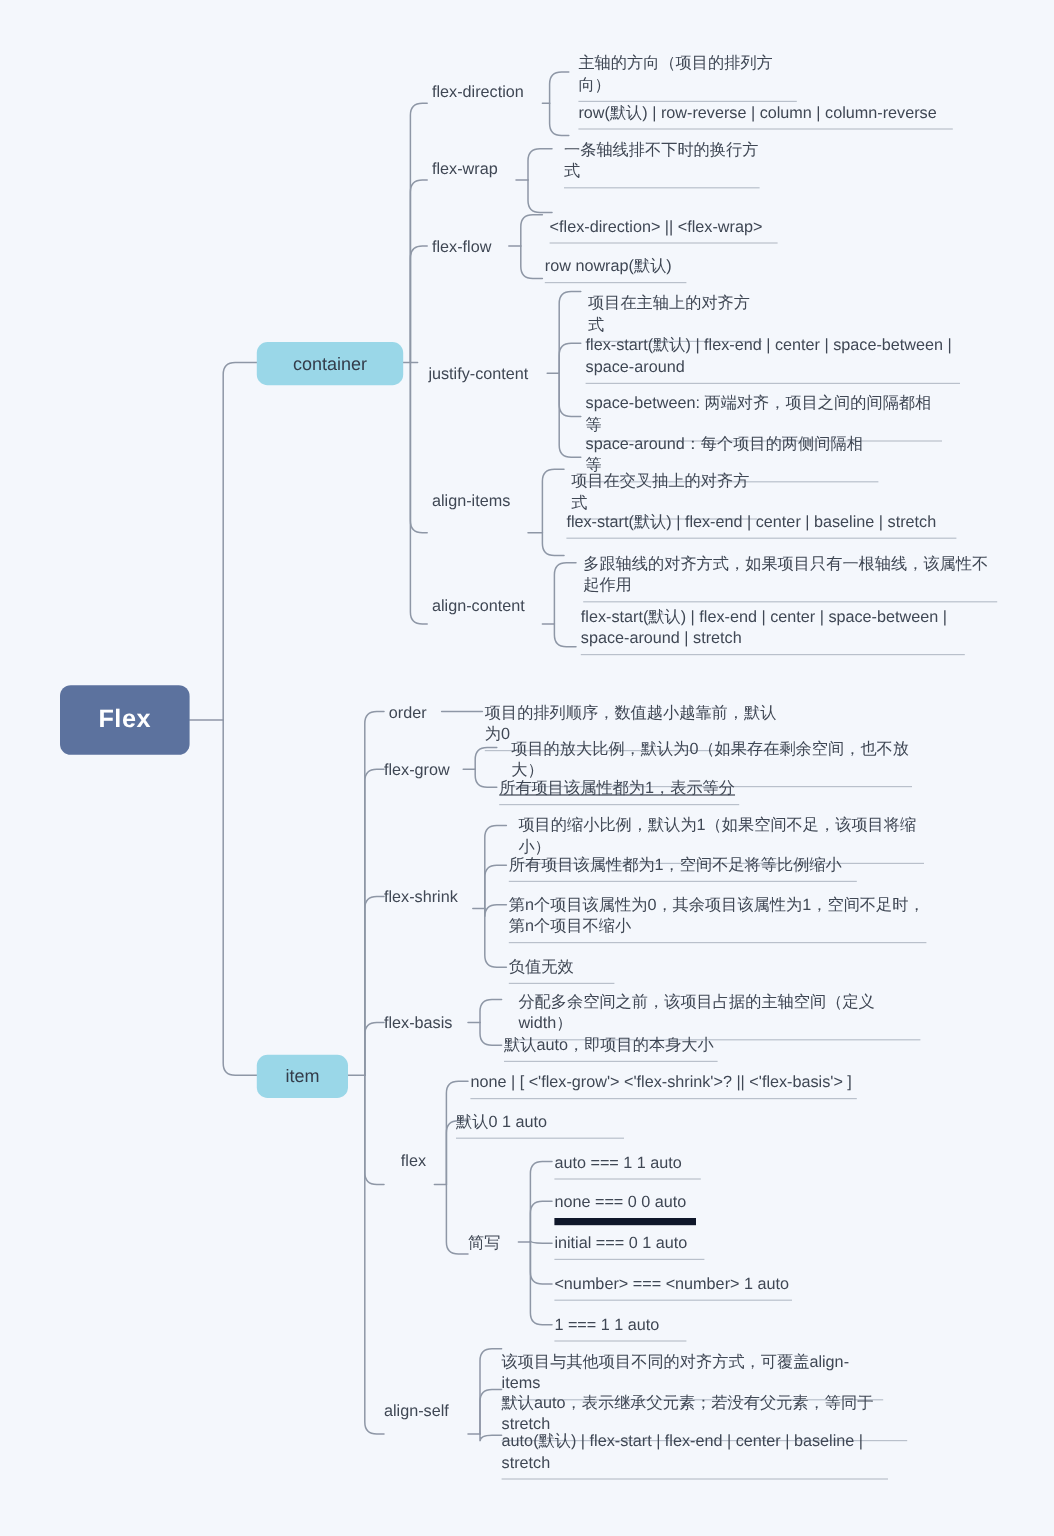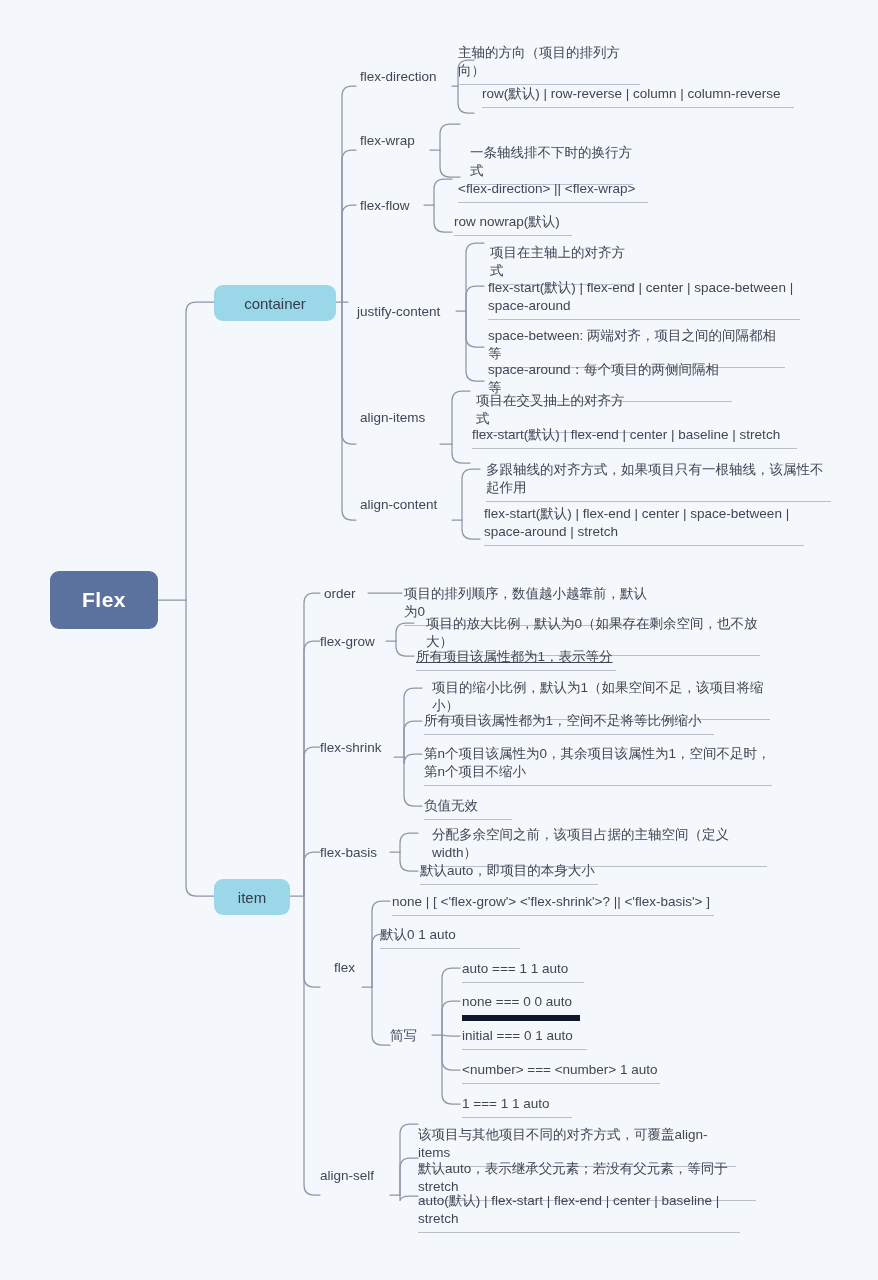--- a/index.html
+++ b/index.html
@@ -170,24 +170,24 @@
     <span>container</span>
   </div>
 
   <div class="label" style="left:360px; top:68px;">flex-direction</div>
   <div class="label" style="left:360px; top:132px;">flex-wrap</div>
   <div class="label" style="left:360px; top:197px;">flex-flow</div>
   <div class="label" style="left:357px; top:303px;">justify-content</div>
   <div class="label" style="left:360px; top:409px;">align-items</div>
   <div class="label" style="left:360px; top:496px;">align-content</div>
 
-  <div class="leaf" style="left:458px; top:44px; width:182px; border-bottom:1px solid #b9c0cb;">主轴的方向（项目的排列方向）</div>
+  <div class="leaf" style="left:482px; top:44px; width:182px; border-bottom:1px solid #b9c0cb;">主轴的方向（项目的排列方向）</div>
   <div class="leaf" style="left:482px; top:85px; width:312px; border-bottom:1px solid #b9c0cb;">row(默认) | row-reverse | column | column-reverse</div>
 
-  <div class="leaf" style="left:470px; top:116px; width:163px; border-bottom:1px solid #b9c0cb;margin-top:28px;">一条轴线排不下时的换行方式</div>
+  <div class="leaf" style="left:470px; top:116px; width:163px; border-bottom:1px solid #b9c0cb;">一条轴线排不下时的换行方式</div>
 
   <div class="leaf" style="left:458px; top:180px; width:190px; border-bottom:1px solid #b9c0cb;">&lt;flex-direction&gt; || &lt;flex-wrap&gt;</div>
   <div class="leaf" style="left:454px; top:213px; width:118px; border-bottom:1px solid #b9c0cb;">row nowrap(默认)</div>
 
   <div class="leaf" style="left:490px; top:244px; width:145px; border-bottom:1px solid #b9c0cb;">项目在主轴上的对齐方式</div>
   <div class="leaf" style="left:488px; top:279px; width:312px; border-bottom:1px solid #b9c0cb;">flex-start(默认) | flex-end | center | space-between | space-around</div>
   <div class="leaf" style="left:488px; top:327px; width:297px; border-bottom:1px solid #b9c0cb;">space-between: 两端对齐，项目之间的间隔都相等</div>
   <div class="leaf" style="left:488px; top:361px; width:244px; border-bottom:1px solid #b9c0cb;">space-around：每个项目的两侧间隔相等</div>
 
   <div class="leaf" style="left:476px; top:392px; width:155px; border-bottom:1px solid #b9c0cb;">项目在交叉抽上的对齐方式</div>

